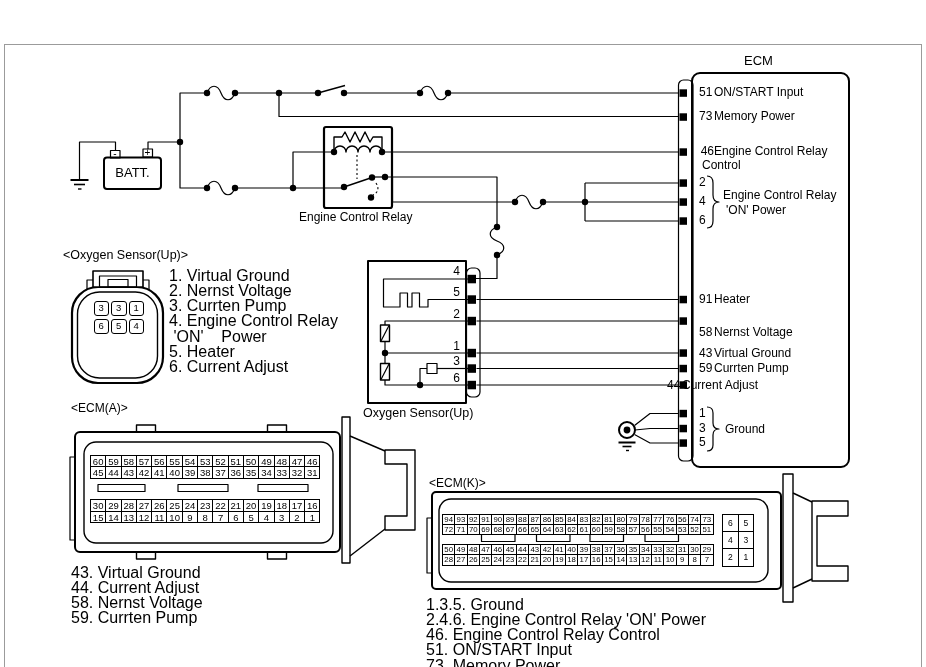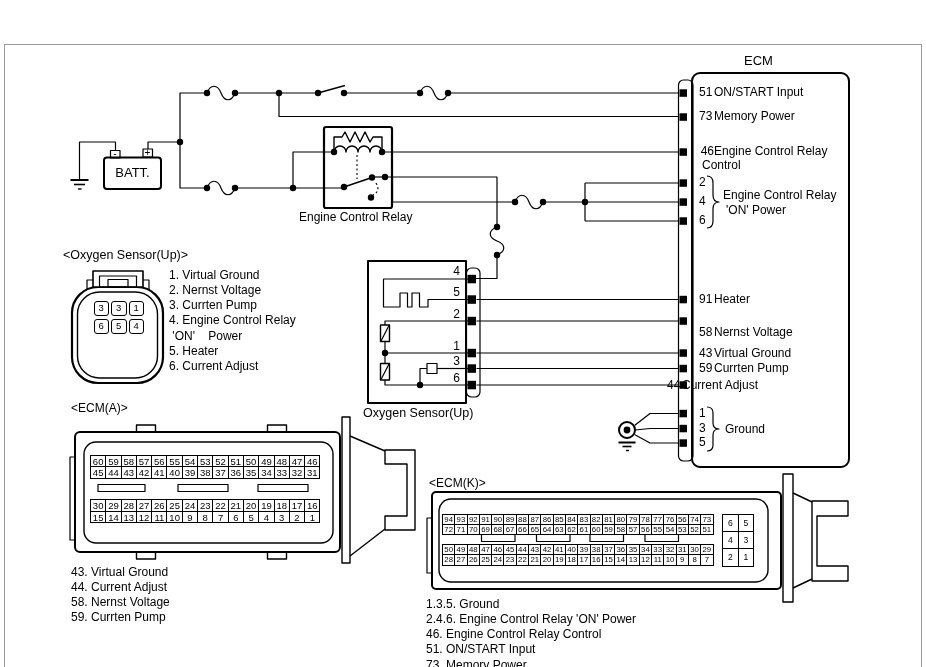--- a/index.html
+++ b/index.html
@@ -25,21 +25,21 @@
   .grid{position:absolute;}
   .grid .row{display:flex;margin-bottom:-1px;}
   .cell{box-sizing:border-box;border:1px solid #000;text-align:center;
         margin-right:-1px;overflow:hidden;}
   .cells-a .cell{width:16.3px;height:12.7px;font-size:9.5px;line-height:11px;}
   .cells-k .cell{width:13.3px;height:11.3px;font-size:7.8px;line-height:9.5px;}
   .cells-side .cell{width:16.5px;height:18.2px;font-size:8.5px;line-height:16.5px;}
   .cells-ox .row{margin-bottom:2.5px;}
   .cells-ox .cell{width:15.5px;height:15.5px;border:1.6px solid #000;border-radius:3px;
                   font-size:9.5px;line-height:12.5px;margin-right:2px;background:#fff;}
-  .legend .legend-line{font-size:12px;line-height:15.3px;white-space:pre;}
+  .legend .legend-line{font-size:16px;line-height:15.3px;white-space:pre;}
 </style>
 </head>
 <body>
 
 <div id="canvas">
 <div id="frame"></div>
 
 <svg width="926" height="667" viewBox="0 0 926 667">
 
   <g>

